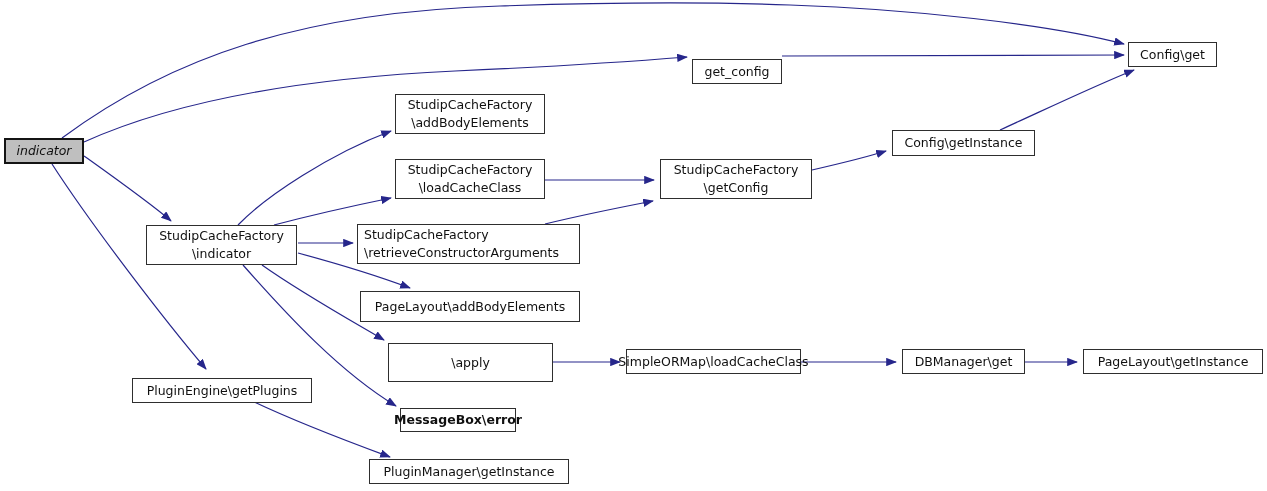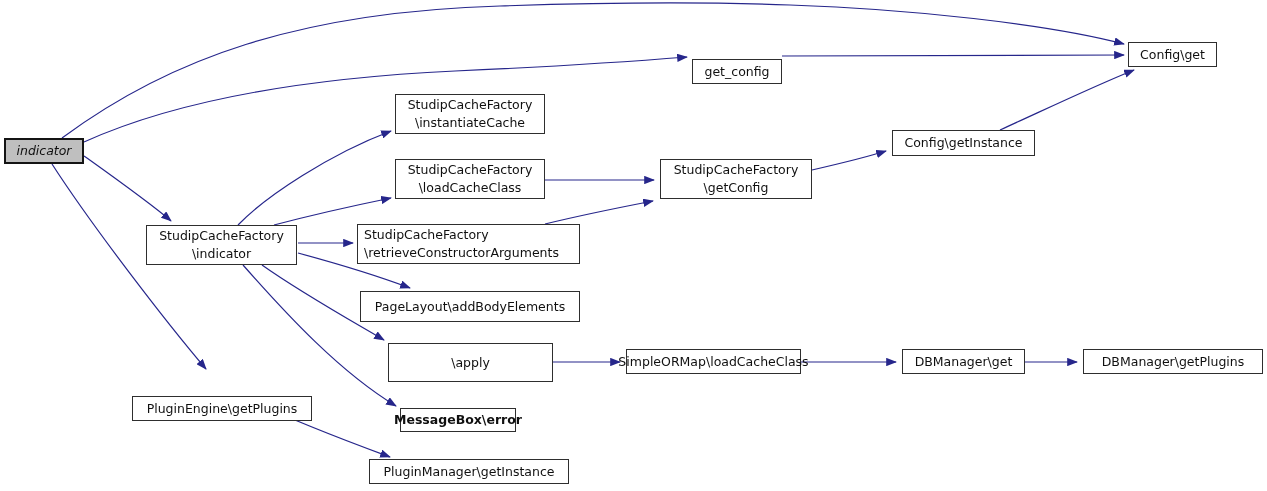--- a/index.html
+++ b/index.html
@@ -74,21 +74,21 @@
         <span>indicator</span>
       </div>
       <div class="node" style="left: 692px; top: 43px; width: 90px; height: 25px; margin-top: 16px;">
         <span>get_config</span>
       </div>
       <div class="node" style="left: 1128px; top: 42px; width: 89px; height: 25px;">
         <span>Config\get</span>
       </div>
       <div class="node" style="left: 395px; top: 94px; width: 150px; height: 40px;">
         <span>StudipCacheFactory</span>
-        <span>\instantiateCache</span>
+        <span>\addBodyElements</span>
       </div>
       <div class="node" style="left: 395px; top: 159px; width: 150px; height: 40px;">
         <span>StudipCacheFactory</span>
         <span>\loadCacheClass</span>
       </div>
       <div class="node" style="left: 660px; top: 159px; width: 152px; height: 40px;">
         <span>StudipCacheFactory</span>
         <span>\getConfig</span>
       </div>
       <div class="node" style="left: 892px; top: 130px; width: 143px; height: 26px;">
@@ -107,26 +107,26 @@
       </div>
       <div class="node" style="left: 388px; top: 343px; width: 165px; height: 39px;">
         <span>\apply</span>
       </div>
       <div class="node" style="left: 400px; top: 408px; width: 116px; height: 24px; font-weight: bold;">
         <span>MessageBox\error</span>
       </div>
       <div class="node" style="left: 369px; top: 459px; width: 200px; height: 25px;">
         <span>PluginManager\getInstance</span>
       </div>
-      <div class="node" style="left: 132px; top: 396px; width: 180px; height: 25px;">
+      <div class="node" style="left: 132px; top: 378px; width: 180px; height: 25px;">
         <span>PluginEngine\getPlugins</span>
       </div>
       <div class="node" style="left: 626px; top: 349px; width: 175px; height: 25px;">
         <span>SimpleORMap\loadCacheClass</span>
       </div>
       <div class="node" style="left: 902px; top: 349px; width: 123px; height: 25px;">
         <span>DBManager\get</span>
       </div>
       <div class="node" style="left: 1083px; top: 349px; width: 180px; height: 25px;">
-        <span>DBManager\getPlugins</span>
+        <span>PageLayout\getInstance</span>
       </div>
     </div>
 </div>
 
 </body></html>

